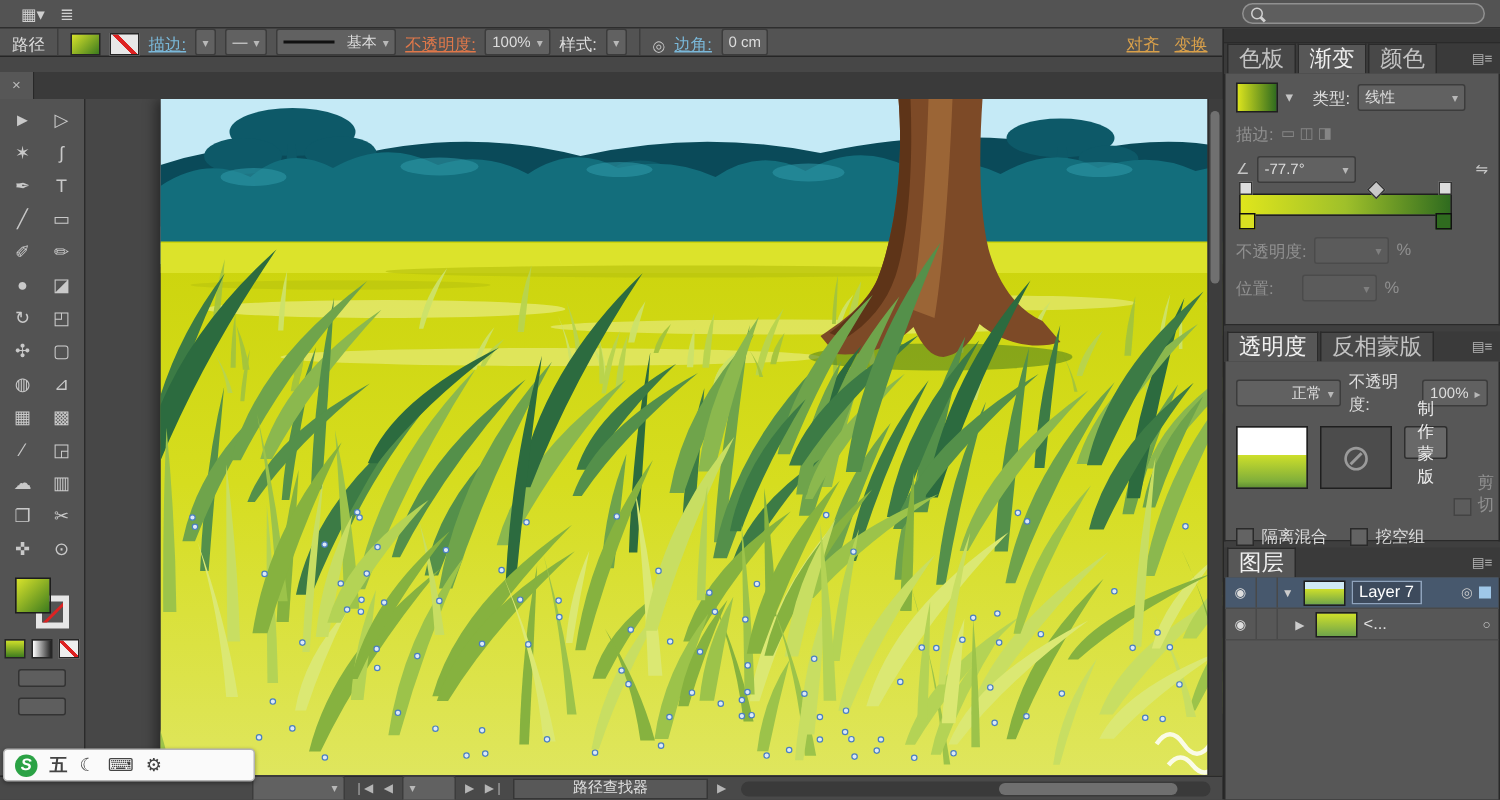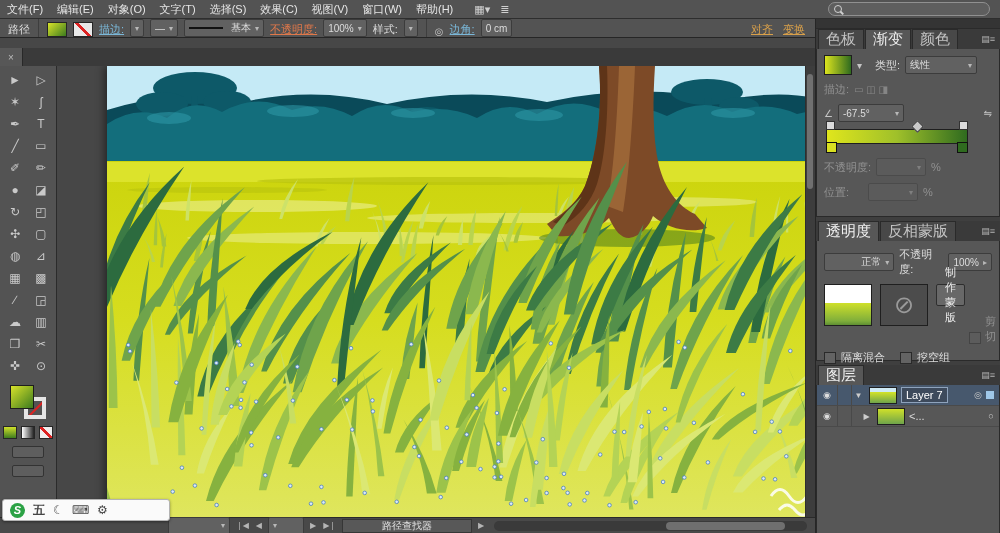--- a/index.html
+++ b/index.html
@@ -114,31 +114,20 @@
     border-radius:3px;display:flex;align-items:center;gap:8px;padding:0 7px;box-sizing:border-box;z-index:60;color:#333;
     box-shadow:0 1px 3px rgba(0,0,0,.4)}
   .sogou-logo{width:15px;height:15px;border-radius:50%;background:#2ba245;color:#fff;font-weight:bold;
     font-size:11px;font-style:italic;display:flex;align-items:center;justify-content:center;flex:none}
   .ime-ic{font-size:12px;color:#444;line-height:22px}
 </style>
 </head>
 <body>
 
 <div class="menubar">
-  <div id="menu-items" style="display:flex">
-      <span class="menu-item">文件(F)</span>
-      <span class="menu-item">编辑(E)</span>
-      <span class="menu-item">对象(O)</span>
-      <span class="menu-item">文字(T)</span>
-      <span class="menu-item">选择(S)</span>
-      <span class="menu-item">效果(C)</span>
-      <span class="menu-item">视图(V)</span>
-      <span class="menu-item">窗口(W)</span>
-      <span class="menu-item">帮助(H)</span>
-    </div>
   <div class="mb-icons">
     <span class="mb-ic">▦▾</span>
     <span class="mb-ic">≣</span>
   </div>
   <div class="mb-spacer"></div>
   <div class="searchbox">
     <span class="mag"></span>
   </div>
 </div>
 
@@ -601,21 +590,21 @@
           <span class="arr">▾</span>
         </span>
     </div>
     <div class="prow dis">
       <span>描边:</span>
       <span class="tinyic">▭ ◫ ◨</span>
     </div>
     <div class="prow">
       <span class="tinyic">∠</span>
       <span class="dd" style="width:56px;justify-content:space-between">
-          <span>-67.5°</span>
+          <span>-77.7°</span>
           <span class="arr">▾</span>
         </span>
       <span class="tinyic" style="margin-left:auto">⇋</span>
     </div>
     <div class="grad-bar">
       <span class="gtopstop l"></span>
       <span class="gtopstop r"></span>
       <span class="gmid"></span>
       <span class="gstop l"></span>
       <span class="gstop r"></span>

